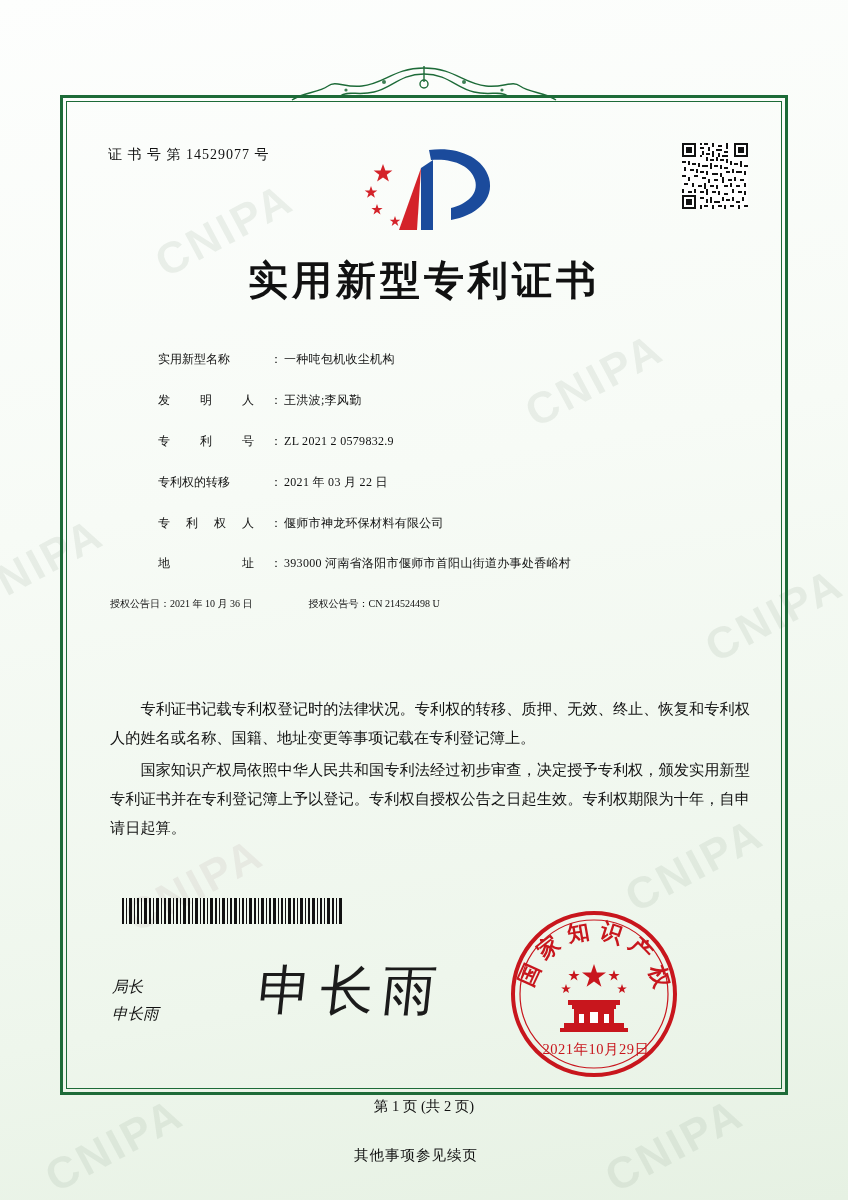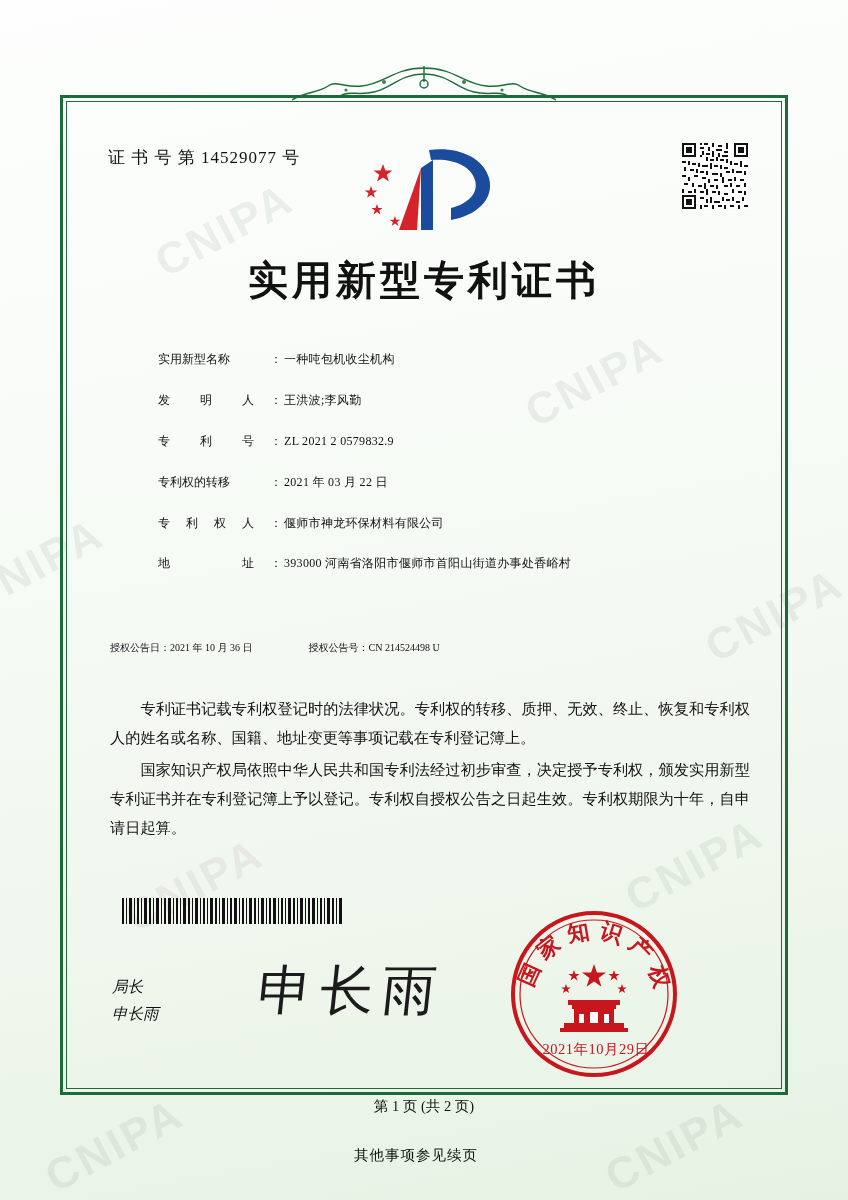--- a/index.html
+++ b/index.html
@@ -62,21 +62,21 @@
     position: absolute;
     left: 274px; top: 62px;
     width: 300px; height: 44px;
     overflow: hidden;
   }
 
   
   .cert-no {
     position: absolute;
     left: 108px; top: 146px;
-    font-size: 17px;
+    font-size: 14px;
     letter-spacing: 1px;
     color: #111;
   }
   .qr {
     position: absolute;
     right: 100px; top: 143px;
     width: 66px; height: 66px;
   }
   .logo {
     position: absolute;
@@ -125,21 +125,21 @@
   .field-colon { margin-right: 2px; }
   .field-value { letter-spacing: 0.3px; }
 
   .grant-row {
     display: flex;
     align-items: baseline;
     font-size: 10px;
     margin-bottom: 0;
     color: #111;
   }
-  .grant-second { margin-left: 56px; margin-top: 44px; }
+  .grant-second { margin-left: 56px; }
 
   
   .paras {
     position: absolute;
     left: 110px; top: 694px;
     width: 640px;
     font-size: 15.2px;
     line-height: 29px;
     color: #111;
     text-align: justify;

